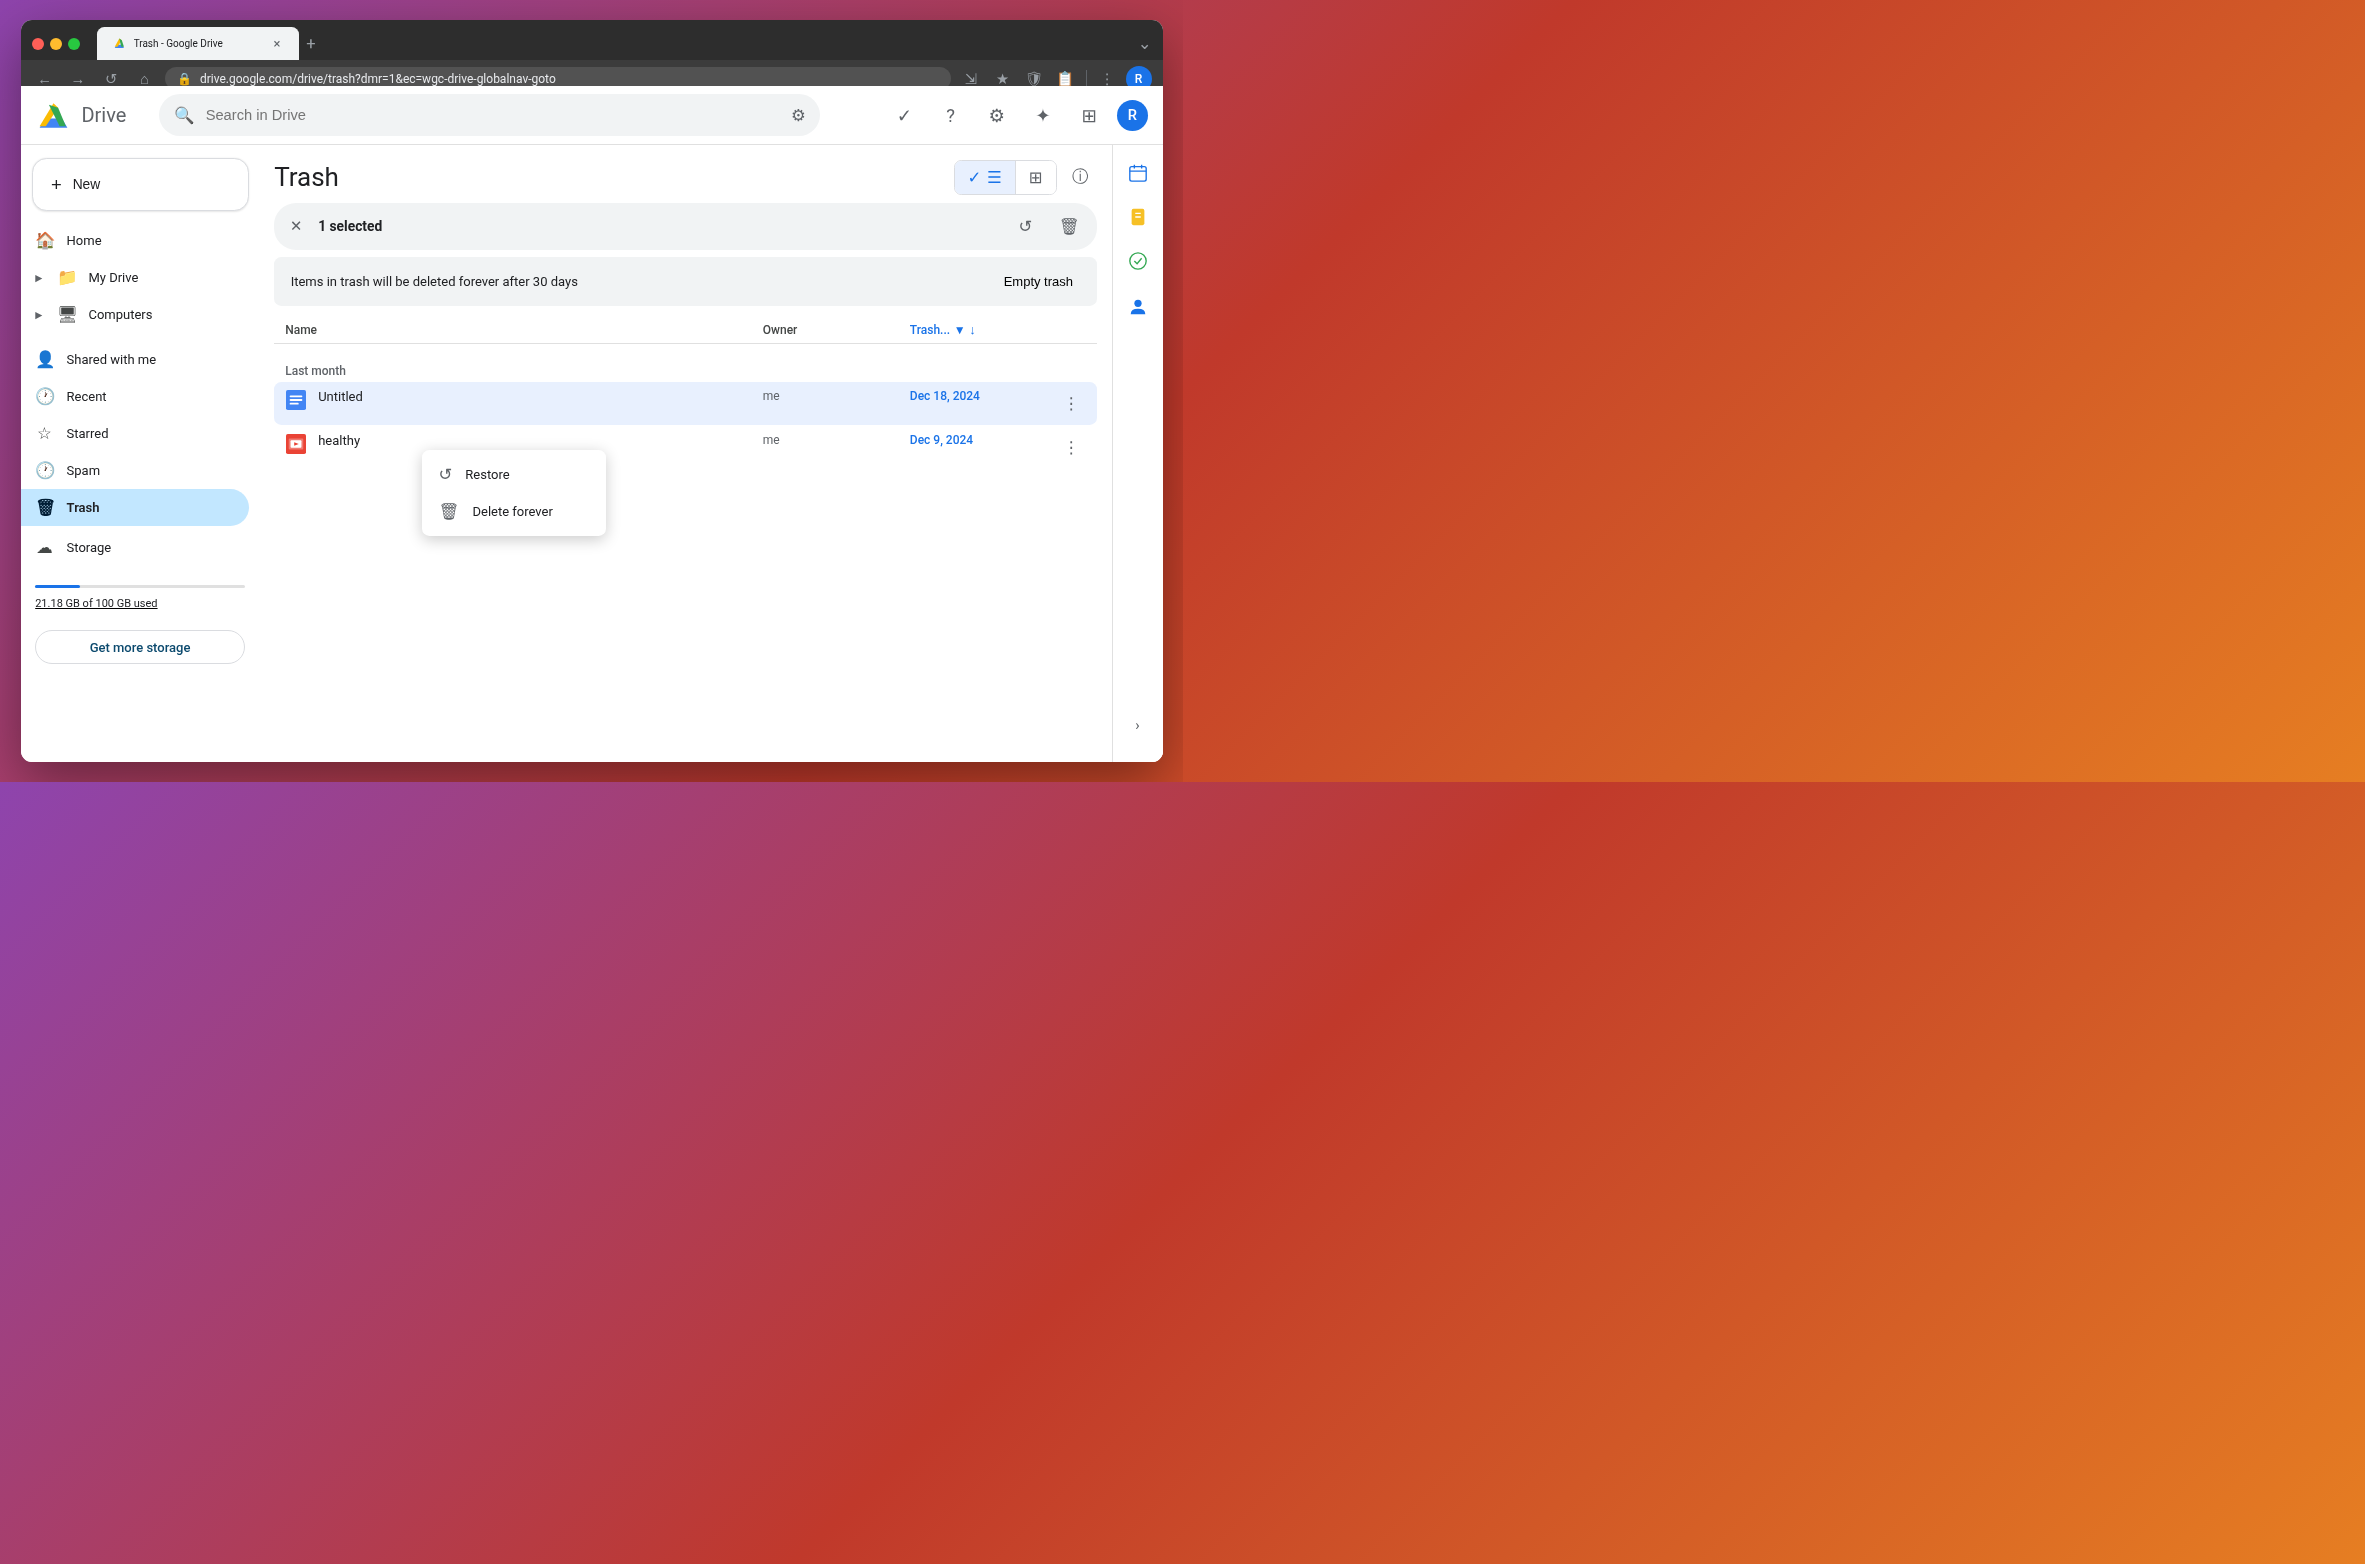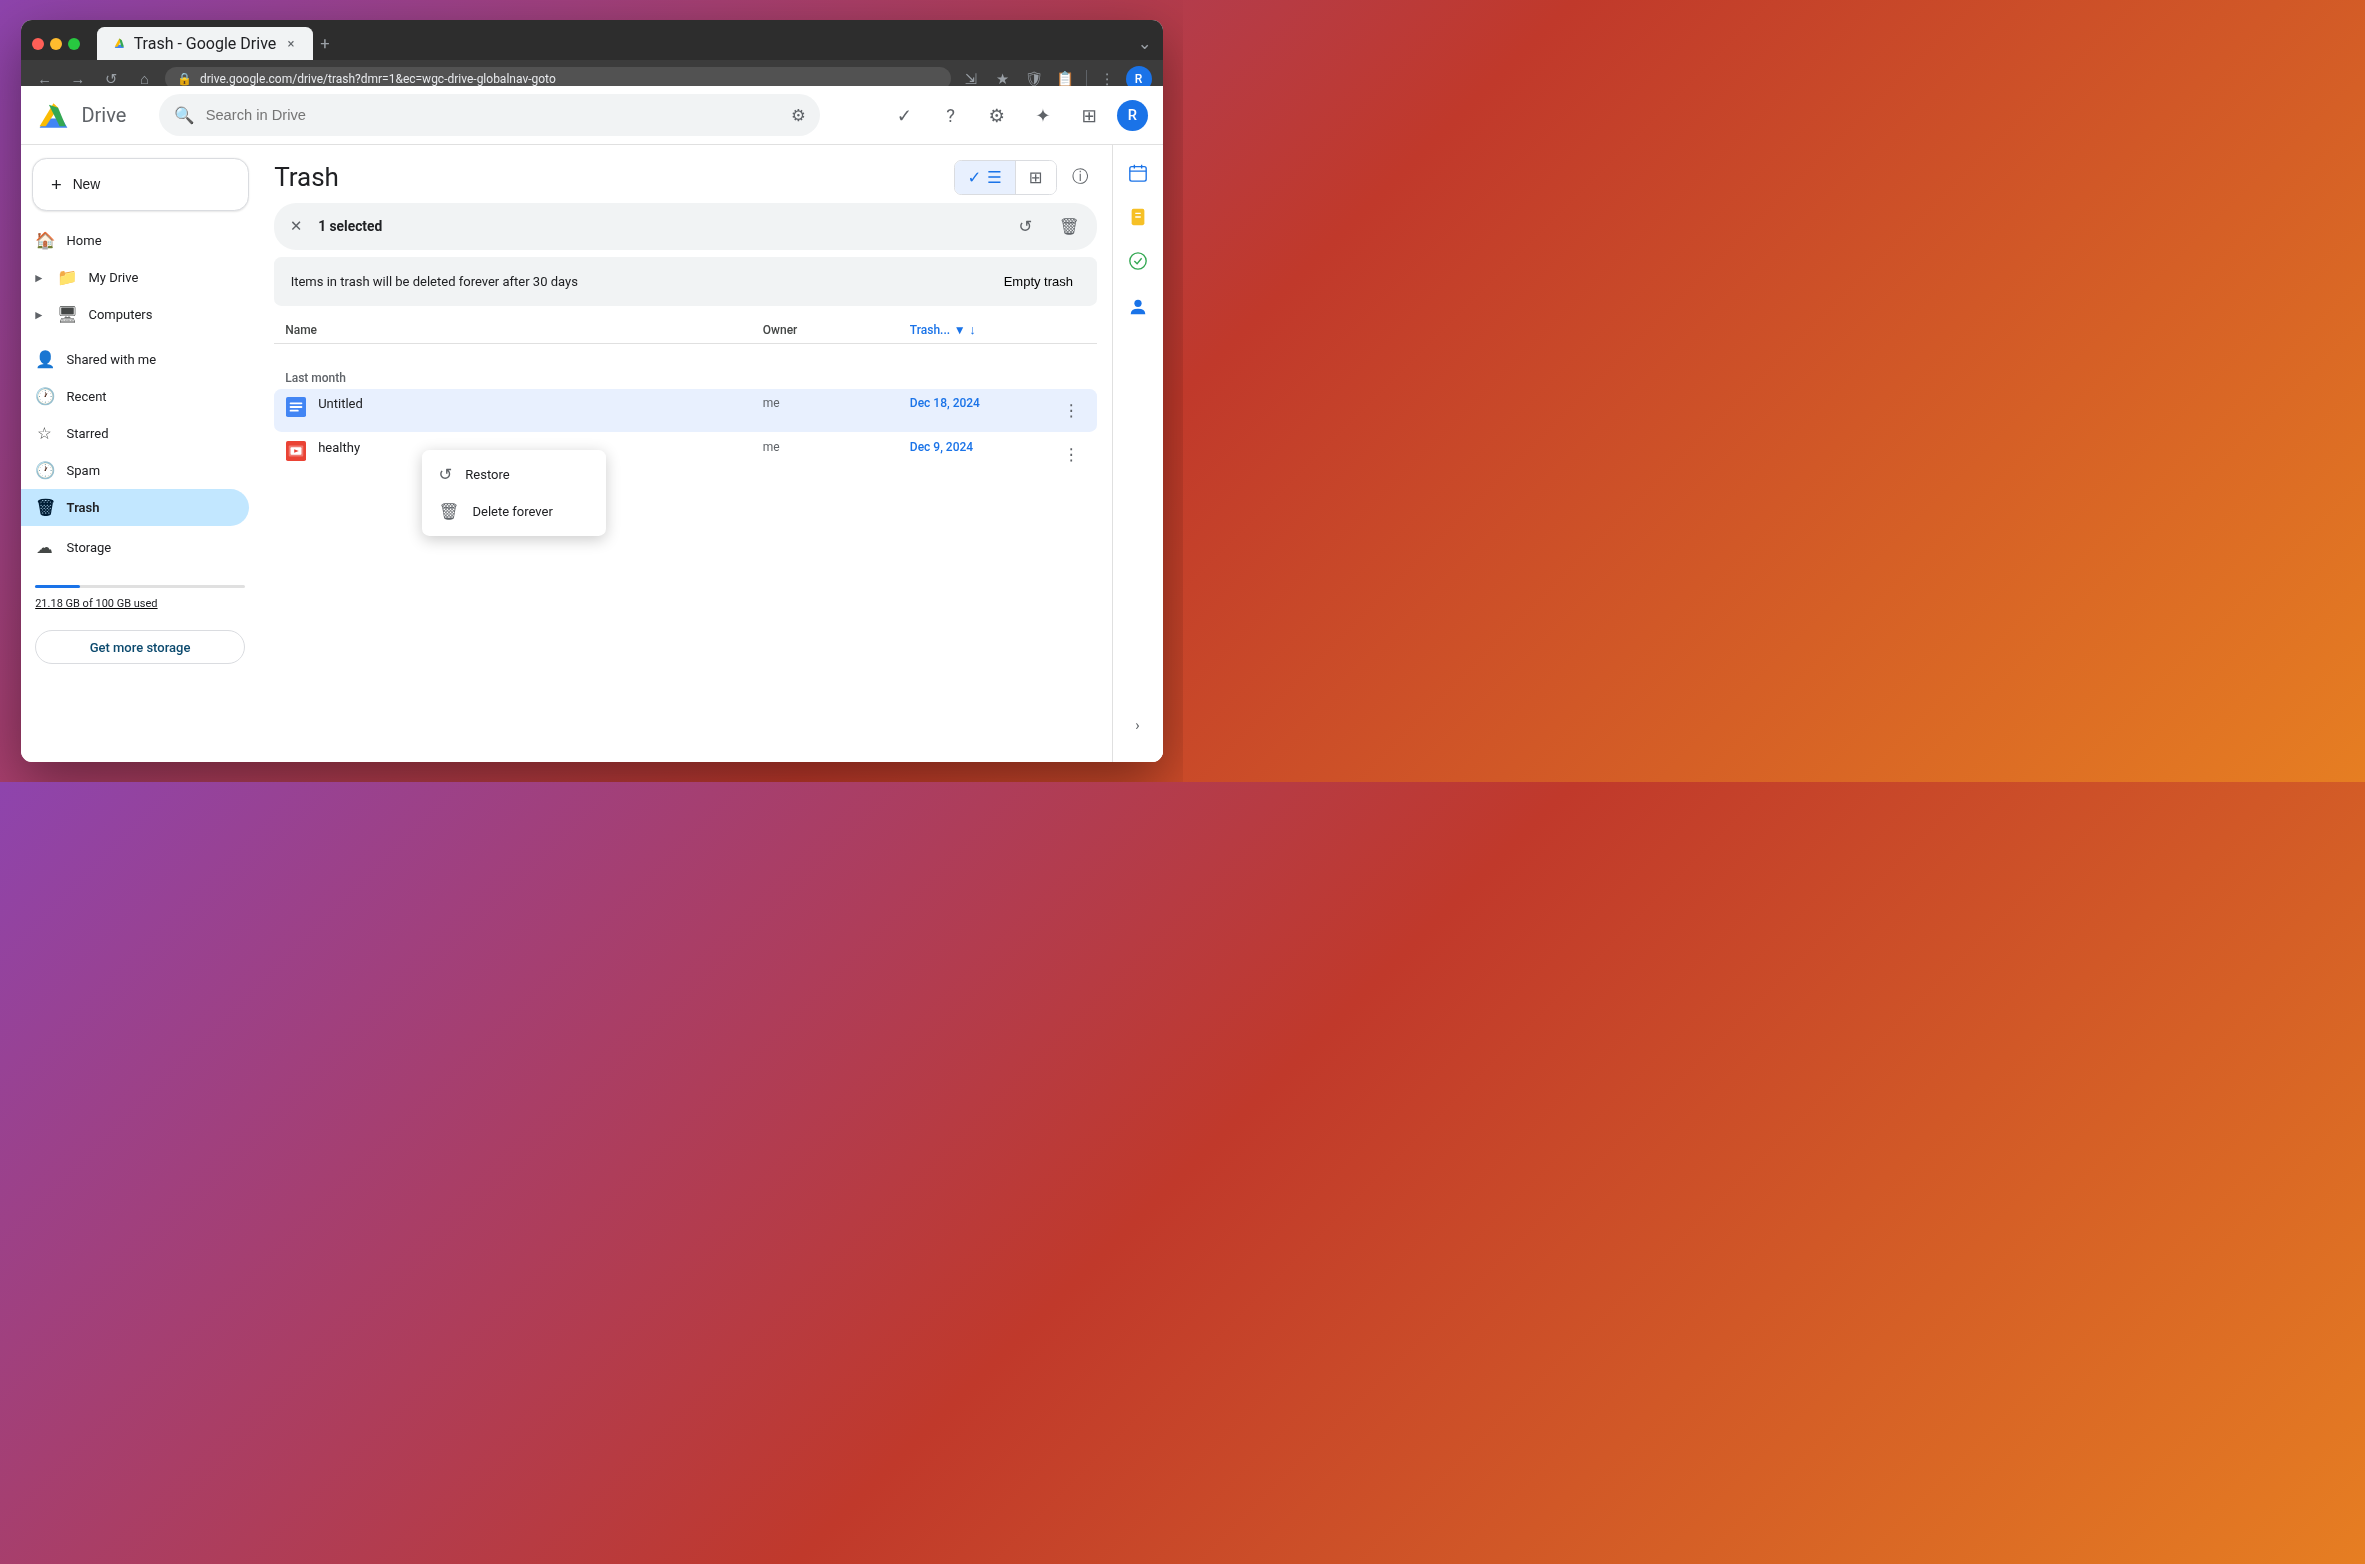--- a/index.html
+++ b/index.html
@@ -57,21 +57,21 @@
       align-items: center;
       gap: 7.3px;
       min-width: 202px;
       height: 33px;
     }
     .tab-favicon {
       width: 14.7px;
       height: 14.7px;
     }
     .tab-title {
-      font-size: 16px;
+      font-size: 10px;
       color: #202124;
       flex: 1;
       white-space: nowrap;
       overflow: hidden;
       text-overflow: ellipsis;
     }
     .tab-close {
       color: #5f6368;
       font-size: 13px;
       cursor: pointer;
@@ -409,21 +409,21 @@
       cursor: pointer;
       padding: 3.7px 7.3px;
       border-radius: 3.7px;
     }
     
     .file-list-header {
       display: flex;
       align-items: center;
       padding: 5.5px 11px;
       border-bottom: 0.9px solid #e0e0e0;
-      margin-bottom: 20px;
+      margin-bottom: 13px;
     }
     .col-name { flex: 1; font-size: 12px; color: #444746; font-weight: 500; }
     .col-owner { width: 147px; font-size: 12px; color: #444746; font-weight: 500; }
     .col-trash { width: 147px; font-size: 12px; color: #1a73e8; font-weight: 500; display: flex; align-items: center; gap: 3.7px; cursor: pointer; }
     .col-sort-icon { font-size: 13px; }
     .file-group-label {
       font-size: 12px;
       color: #5f6368;
       font-weight: 500;
       padding: 7.3px 11px 3.7px;

